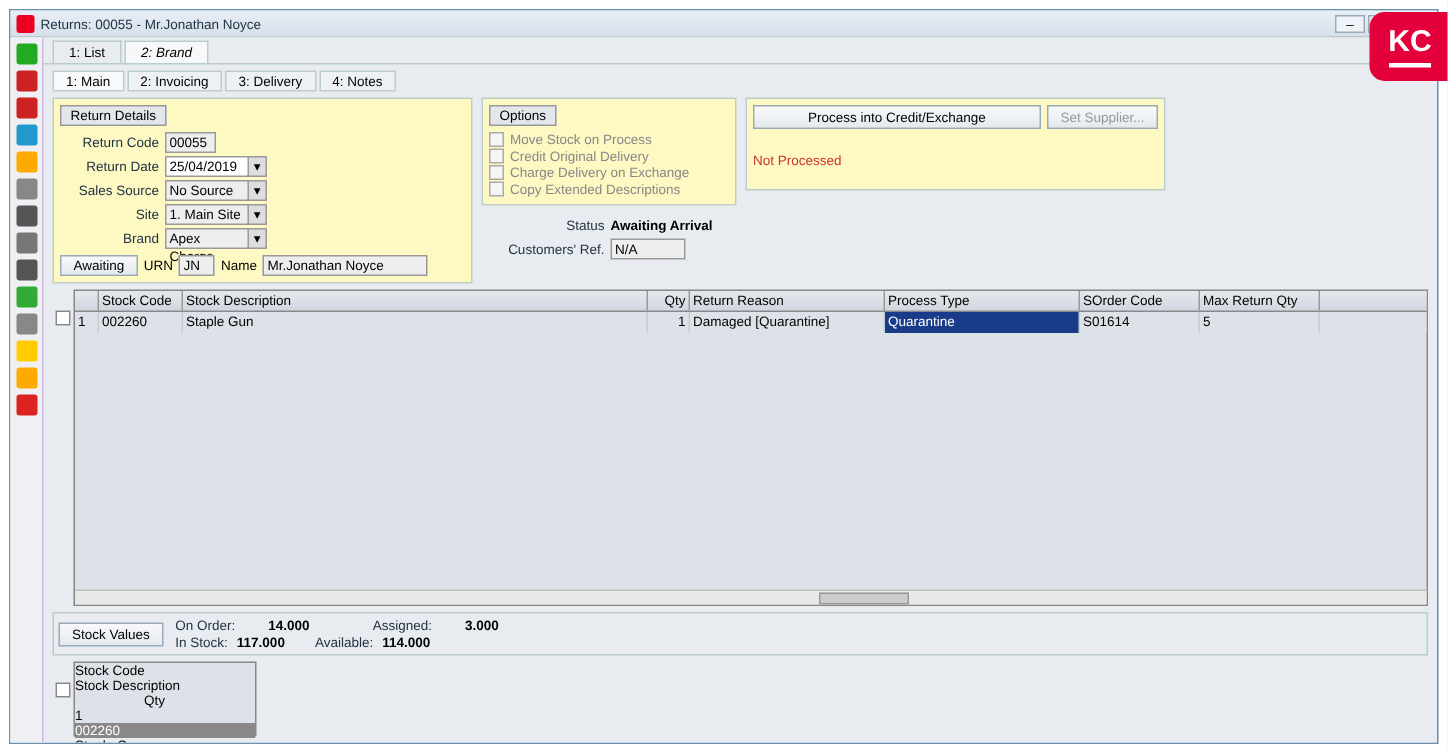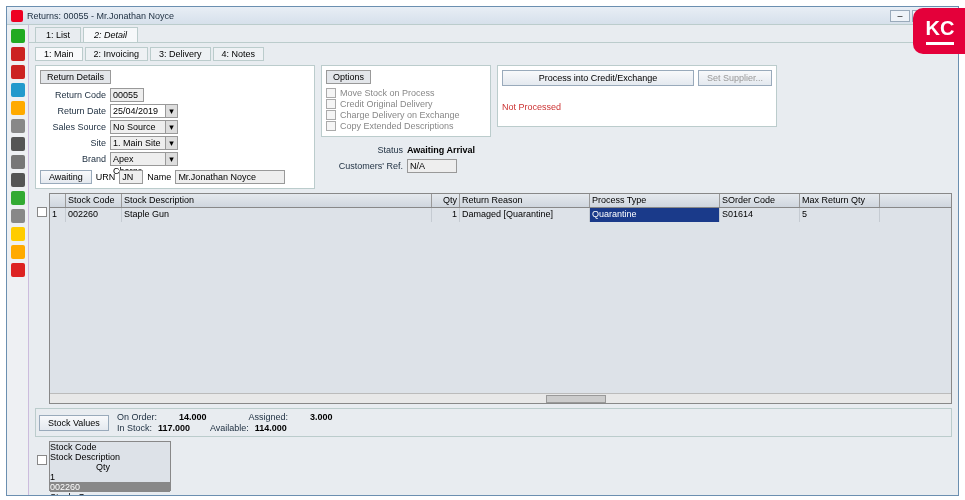--- a/index.html
+++ b/index.html
@@ -23,21 +23,21 @@
 .tab.active { background: #f6f8fa; font-style: italic; }
 .tab.italic { font-style: italic; }
 
 .content { flex: 1; padding: 4px 6px; display: flex; flex-direction: column; gap: 4px; overflow: hidden; }
 
 .subtabrow { display: flex; gap: 2px; }
 .subtab { padding: 1px 8px; border: 1px solid #bcc; background: #eef1f4; cursor: pointer; }
 .subtab.active { background: #f8f9fb; }
 
 .topblock { display: flex; gap: 6px; align-items: flex-start; }
-.panel { border: 1px solid #bcc; background: #ffffff; padding: 4px; }
+.panel { border: 1px solid #bcc; background: #fef9c3; padding: 4px; }
 .panel .panel-title { display: inline-block; padding: 1px 6px; border: 1px solid #999; background: #e3e6ea; margin-bottom: 4px; cursor: pointer; }
 
 .formrow { display: flex; align-items: center; margin-bottom: 2px; gap: 4px; }
 .formrow label { width: 66px; text-align: right; color: #234; }
 .formrow .field { height: 14px; border: 1px solid #999; background: #fff; padding: 0 2px; line-height: 12px; }
 .formrow .field.ro { background: #eee; }
 .formrow .combo { display: flex; }
 .formrow .combo .arrow { width: 12px; border: 1px solid #999; border-left: none; background: #ddd; text-align: center; line-height: 12px; cursor: pointer; }
 
 .opts { width: 170px; }
@@ -111,21 +111,21 @@
       <div class="ticon" style="background:#3a3"></div>
       <div class="ticon" style="background:#888"></div>
       <div class="ticon" style="background:#fc0"></div>
       <div class="ticon" style="background:#fa0"></div>
       <div class="ticon" style="background:#d22"></div>
     </div>
 
     <div class="main">
       <div class="tabrow">
         <div class="tab">1: List</div>
-        <div class="tab active italic">2: Detail</div>
+        <div class="tab active italic">2: Brand</div>
       </div>
 
       <div class="content">
         <div class="subtabrow">
           <div class="subtab active">1: Main</div>
           <div class="subtab">2: Invoicing</div>
           <div class="subtab">3: Delivery</div>
           <div class="subtab">4: Notes</div>
         </div>
 

